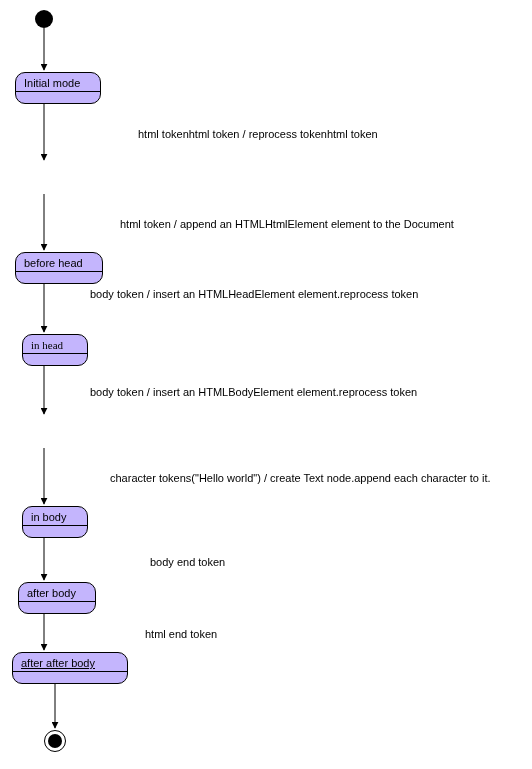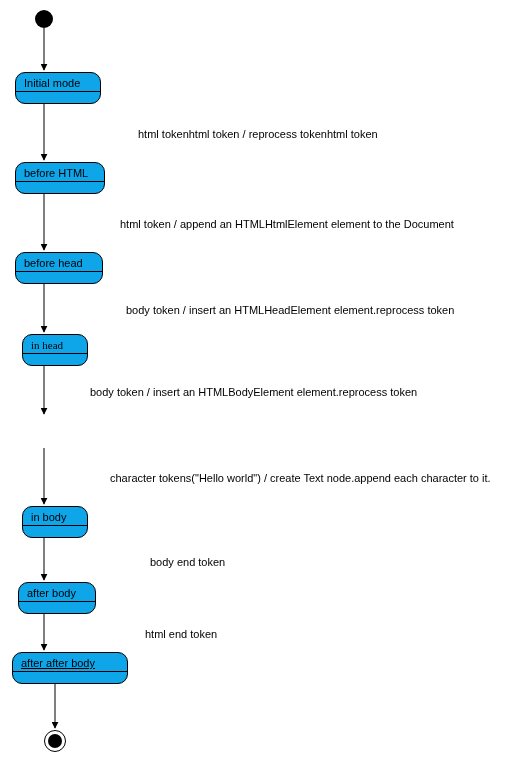--- a/index.html
+++ b/index.html
@@ -39,21 +39,21 @@
     position: absolute;
     top: 3px; left: 3px;
     width: 14px; height: 14px;
     background: #000;
     border-radius: 50%;
   }
   .state {
     position: absolute;
     border: 1px solid #000;
     border-radius: 10px;
-    background: #0ea5e9;
+    background: #c4b5fd;
     padding: 4px 8px 2px 8px;
     line-height: 1.1;
   }
   .state .state-label {
     display: block;
     margin-bottom: 2px;
   }
   .state .hr {
     border-top: 1px solid #000;
     margin: 0 -8px;
@@ -104,33 +104,29 @@
 
   <div class="initial-state" style="left:35px; top:10px;"></div>
 
   <div class="state" style="left:15px; top:72px; width:86px;">
     <span class="state-label">Initial mode</span>
     <div class="hr"></div>
   </div>
 
   <div class="edge-label" style="left:130px; top:128px;padding-left:8px;">html tokenhtml token / reprocess tokenhtml token</div>
 
-  <div class="state" style="left:15px; top:162px; width:90px;">
-    <span class="state-label">before HTML</span>
-    <div class="hr"></div>
-  </div>
 
   <div class="edge-label" style="left:120px; top:218px;">html token / append an HTMLHtmlElement element to the Document</div>
 
   <div class="state" style="left:15px; top:252px; width:88px;">
     <span class="state-label">before head</span>
     <div class="hr"></div>
   </div>
 
-  <div class="edge-label" style="left:90px; top:304px;margin-left:36px;">body token / insert an HTMLHeadElement element.reprocess token</div>
+  <div class="edge-label" style="left:90px; top:288px;">body token / insert an HTMLHeadElement element.reprocess token</div>
 
   <div class="state" style="left:22px; top:334px; width:66px;font-family:Liberation Serif, serif;">
     <span class="state-label">in head</span>
     <div class="hr"></div>
   </div>
 
   <div class="edge-label" style="left:90px; top:386px;">body token / insert an HTMLBodyElement element.reprocess token</div>
 
 
   <div class="edge-label" style="left:110px; top:472px;">character tokens("Hello world") / create Text node.append each character to it.</div>

